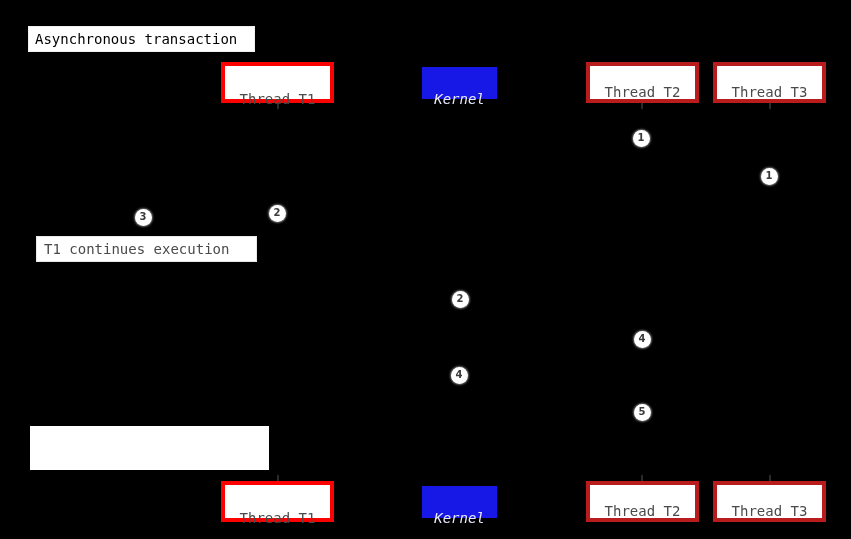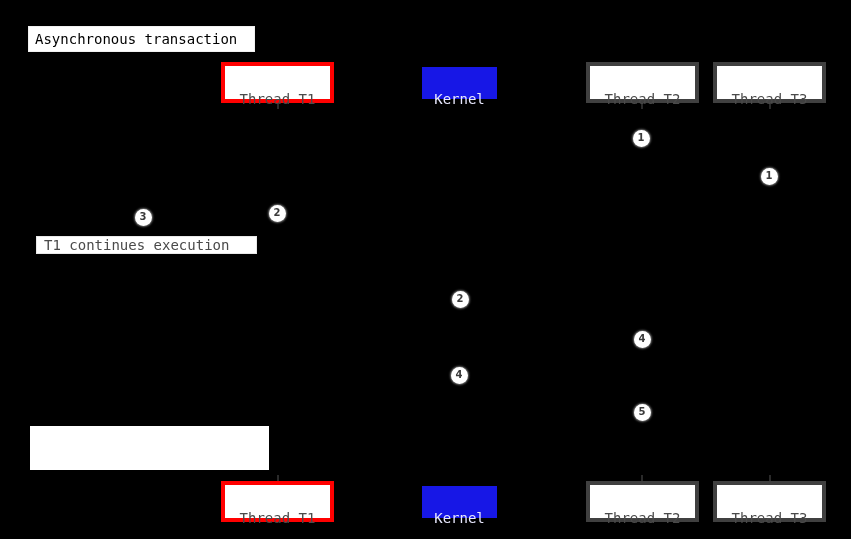--- a/index.html
+++ b/index.html
@@ -42,21 +42,21 @@
   }
   .title-note .note-text {
     color: #000000;
     font-size: 14px;
     font-weight: 400;
   }
   .exec-note {
     left: 36px;
     top: 236px;
     width: 221px;
-    height: 18px;
+    height: 26px;
     padding: 0 7px;
   }
   .exec-note .note-text {
     color: #4a4a4a;
     font-size: 14px;
   }
   .empty-note {
     left: 30px;
     top: 426px;
     width: 239px;
@@ -80,29 +80,30 @@
     margin-top: 32px;
   }
   .p-red {
     background: #ffffff;
     border: 4px solid #ff0000;
   }
   .p-red .p-label { color: #4a4a4a; }
 
   .p-blue-outline {
     background: #ffffff;
-    border: 4px solid #404040;
+    border: 4px solid #b91c1c;
+    align-items: flex-end;
   }
   .p-blue-outline .p-label { color: #4a4a4a; }
 
   .p-blue-fill {
     background: #1717e6;
     border: none;
   }
-  .p-blue-fill .p-label { color: #e9e9ff; }
+  .p-blue-fill .p-label { color: #e9e9ff; font-style: italic; }
 
   
   .stub {
     position: absolute;
     width: 2px;
     background: #2a2a2a;
   }
 
   
   .marker {

